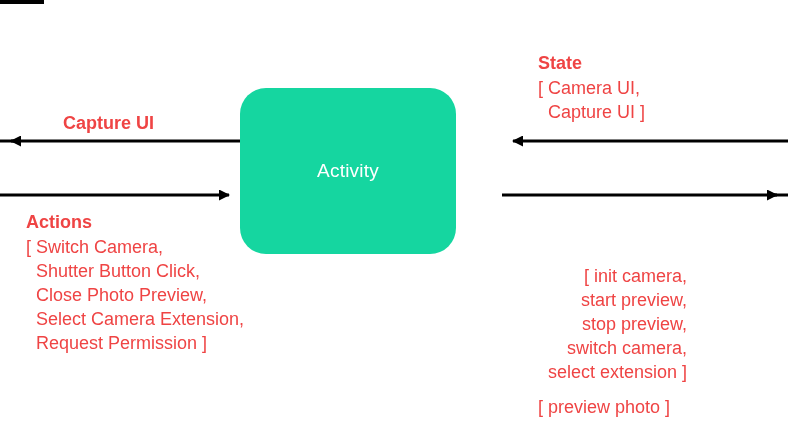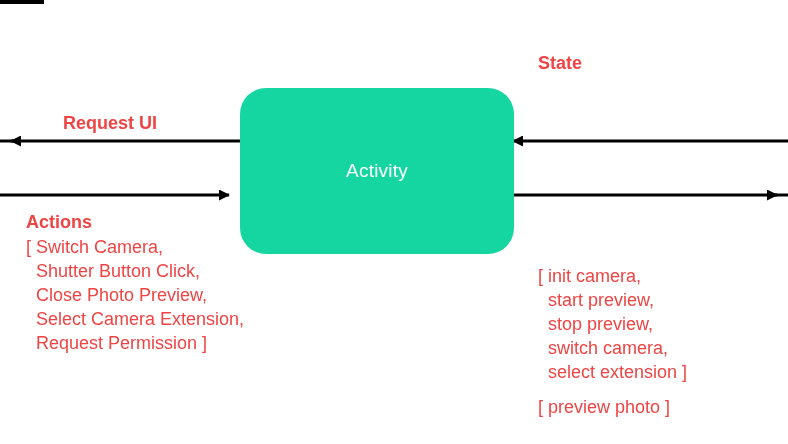--- a/index.html
+++ b/index.html
@@ -28,21 +28,21 @@
     left: 0;
     top: 0;
     width: 788px;
     height: 444px;
     pointer-events: none;
   }
   .activity-box {
     position: absolute;
     left: 240px;
     top: 88px;
-    width: 274px;
+    width: 216px;
     height: 166px;
     background: #15d6a0;
     border-radius: 26px;
     display: flex;
     align-items: center;
     justify-content: center;
   }
   .activity-label {
     color: #ffffff;
     font-size: 19px;
@@ -78,20 +78,21 @@
     left: 26px;
     top: 236px;
   }
   #camera-ops-label {
     left: 538px;
     top: 211px;
   }
   #camera-ops-list {
     left: 538px;
     top: 265px;
+    text-align: right;
   }
   #capture-list {
     left: 538px;
     top: 396px;
   }
 </style>
 </head>
 <body>
 
 <div id="canvas">
@@ -121,23 +122,25 @@
     <g>
       <line x1="502" y1="195" x2="777" y2="195" stroke="#000000" stroke-width="3" marker-end="url(#arrowhead)"></line>
       <line x1="774" y1="195" x2="788" y2="195" stroke="#000000" stroke-width="3"></line>
     </g>
   </svg>
 
   <div class="activity-box">
     <span class="activity-label">Activity</span>
   </div>
 
-  <div class="lbl bold" id="update-ui-label">Request UI</div>
+  <div class="lbl bold" id="update-ui-label">Capture UI</div>
 
   <div class="lbl bold" id="state-label">State</div>
+  <div class="lbl" id="state-list">[ Camera UI,
+  Capture UI ]</div>
 
   <div class="lbl bold" id="actions-label">Actions</div>
   <div class="lbl" id="actions-list">[ Switch Camera,
   Shutter Button Click,
   Close Photo Preview,
   Select Camera Extension,
   Request Permission ]</div>
 
   <div class="lbl" id="camera-ops-list">[ init camera,
   start preview,

